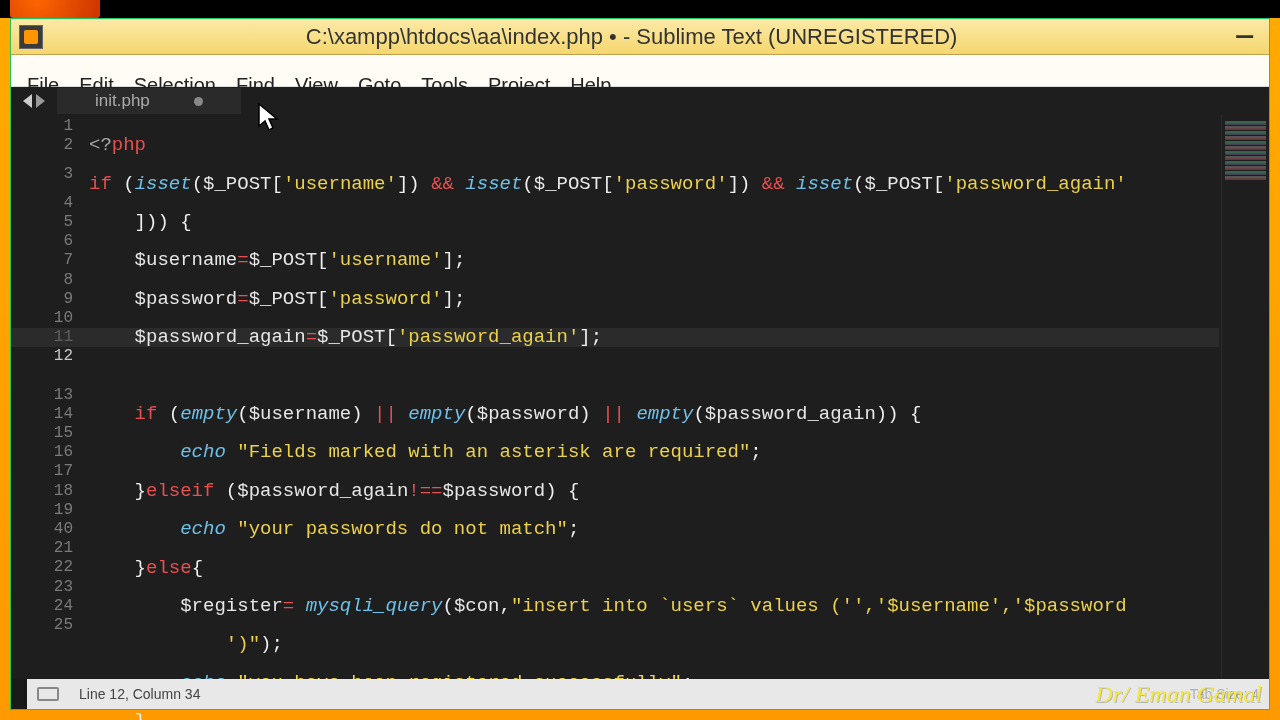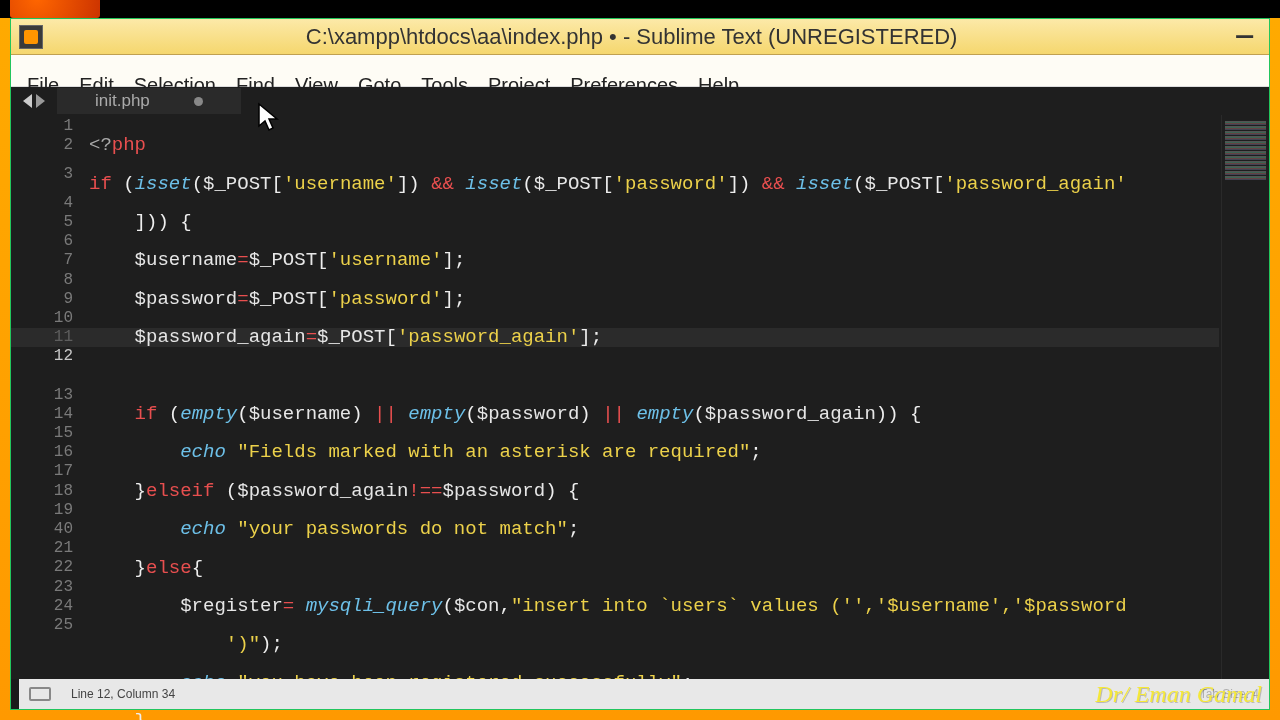--- a/index.html
+++ b/index.html
@@ -195,28 +195,28 @@
     #5a8 1px, #5a8 2px,
     #a66 2px, #a66 3px,
     #668 3px, #668 4px,
     transparent 4px, transparent 5px
   );
   opacity: 0.5;
 }
 .status-bar {
   position: absolute;
   bottom: 0;
-  left: 8px;
+  left: 16px;
   right: 0;
   height: 30px;
   background: #e8e8e8;
   display: flex;
   align-items: center;
   font-family: Arial, sans-serif;
-  font-size: 12px;
+  font-size: 14px;
   color: #444;
   padding: 8px 10px;
 }
 .status-icon {
   width: 22px;
   height: 14px;
   border: 2px solid #888;
   border-radius: 2px;
   margin-right: 20px;
 }
@@ -265,21 +265,20 @@
 
   <div class="menu-bar">
     <div class="menu-item"><span class="underline">F</span>ile</div>
     <div class="menu-item"><span class="underline">E</span>dit</div>
     <div class="menu-item"><span class="underline">S</span>election</div>
     <div class="menu-item">F<span class="underline">i</span>nd</div>
     <div class="menu-item"><span class="underline">V</span>iew</div>
     <div class="menu-item"><span class="underline">G</span>oto</div>
     <div class="menu-item"><span class="underline">T</span>ools</div>
     <div class="menu-item"><span class="underline">P</span>roject</div>
-    <div class="menu-item">Prefere<span class="underline">n</span>ces</div>
     <div class="menu-item"><span class="underline">H</span>elp</div>
   </div>
 
   <div class="tab-bar">
     <div class="nav-arrows">
       <div class="nav-arrow nav-left"></div>
       <div class="nav-arrow nav-right"></div>
     </div>
     <div class="tab inactive">
       <span>init.php</span>

